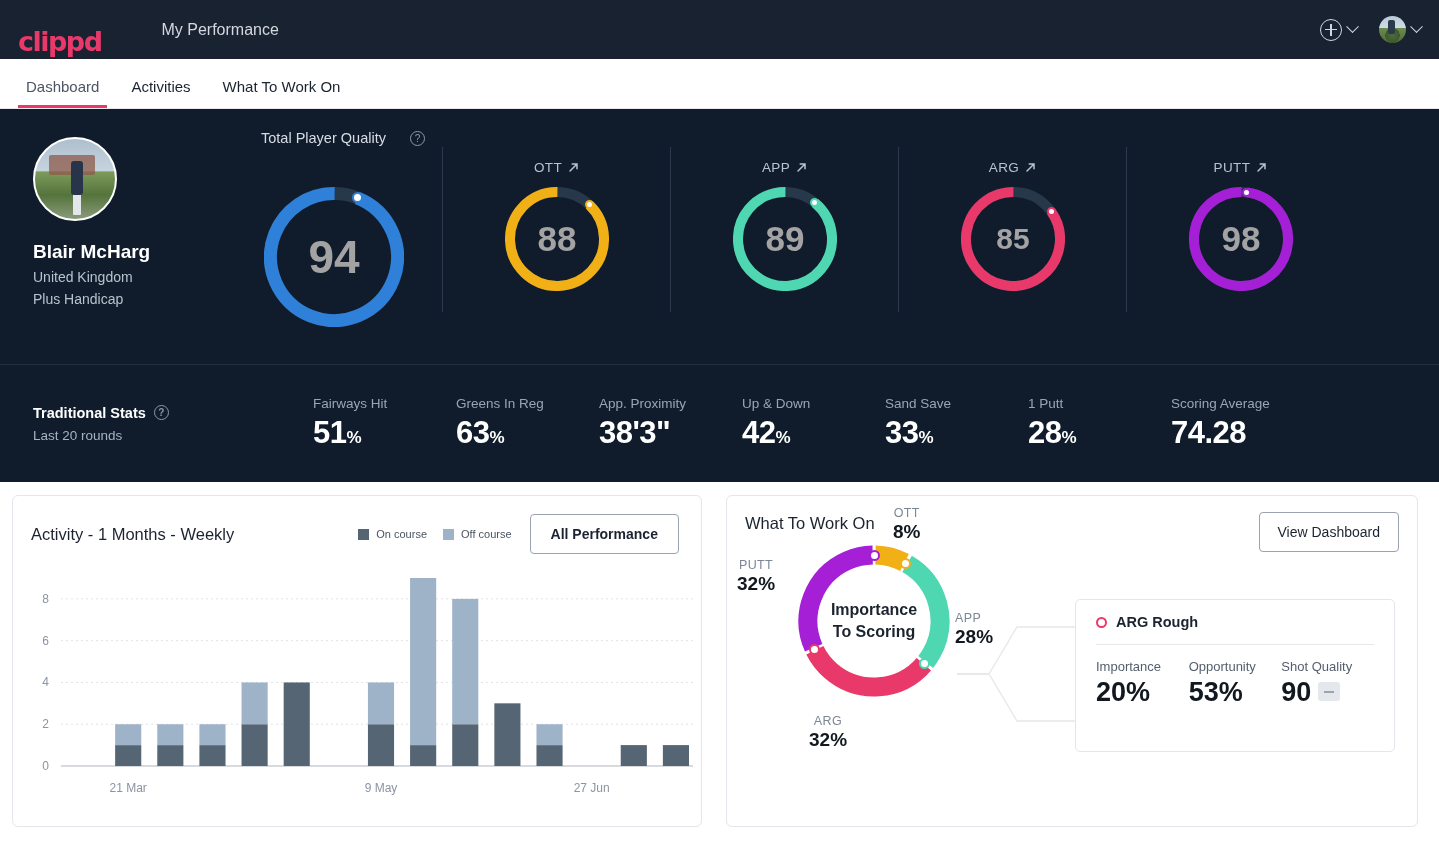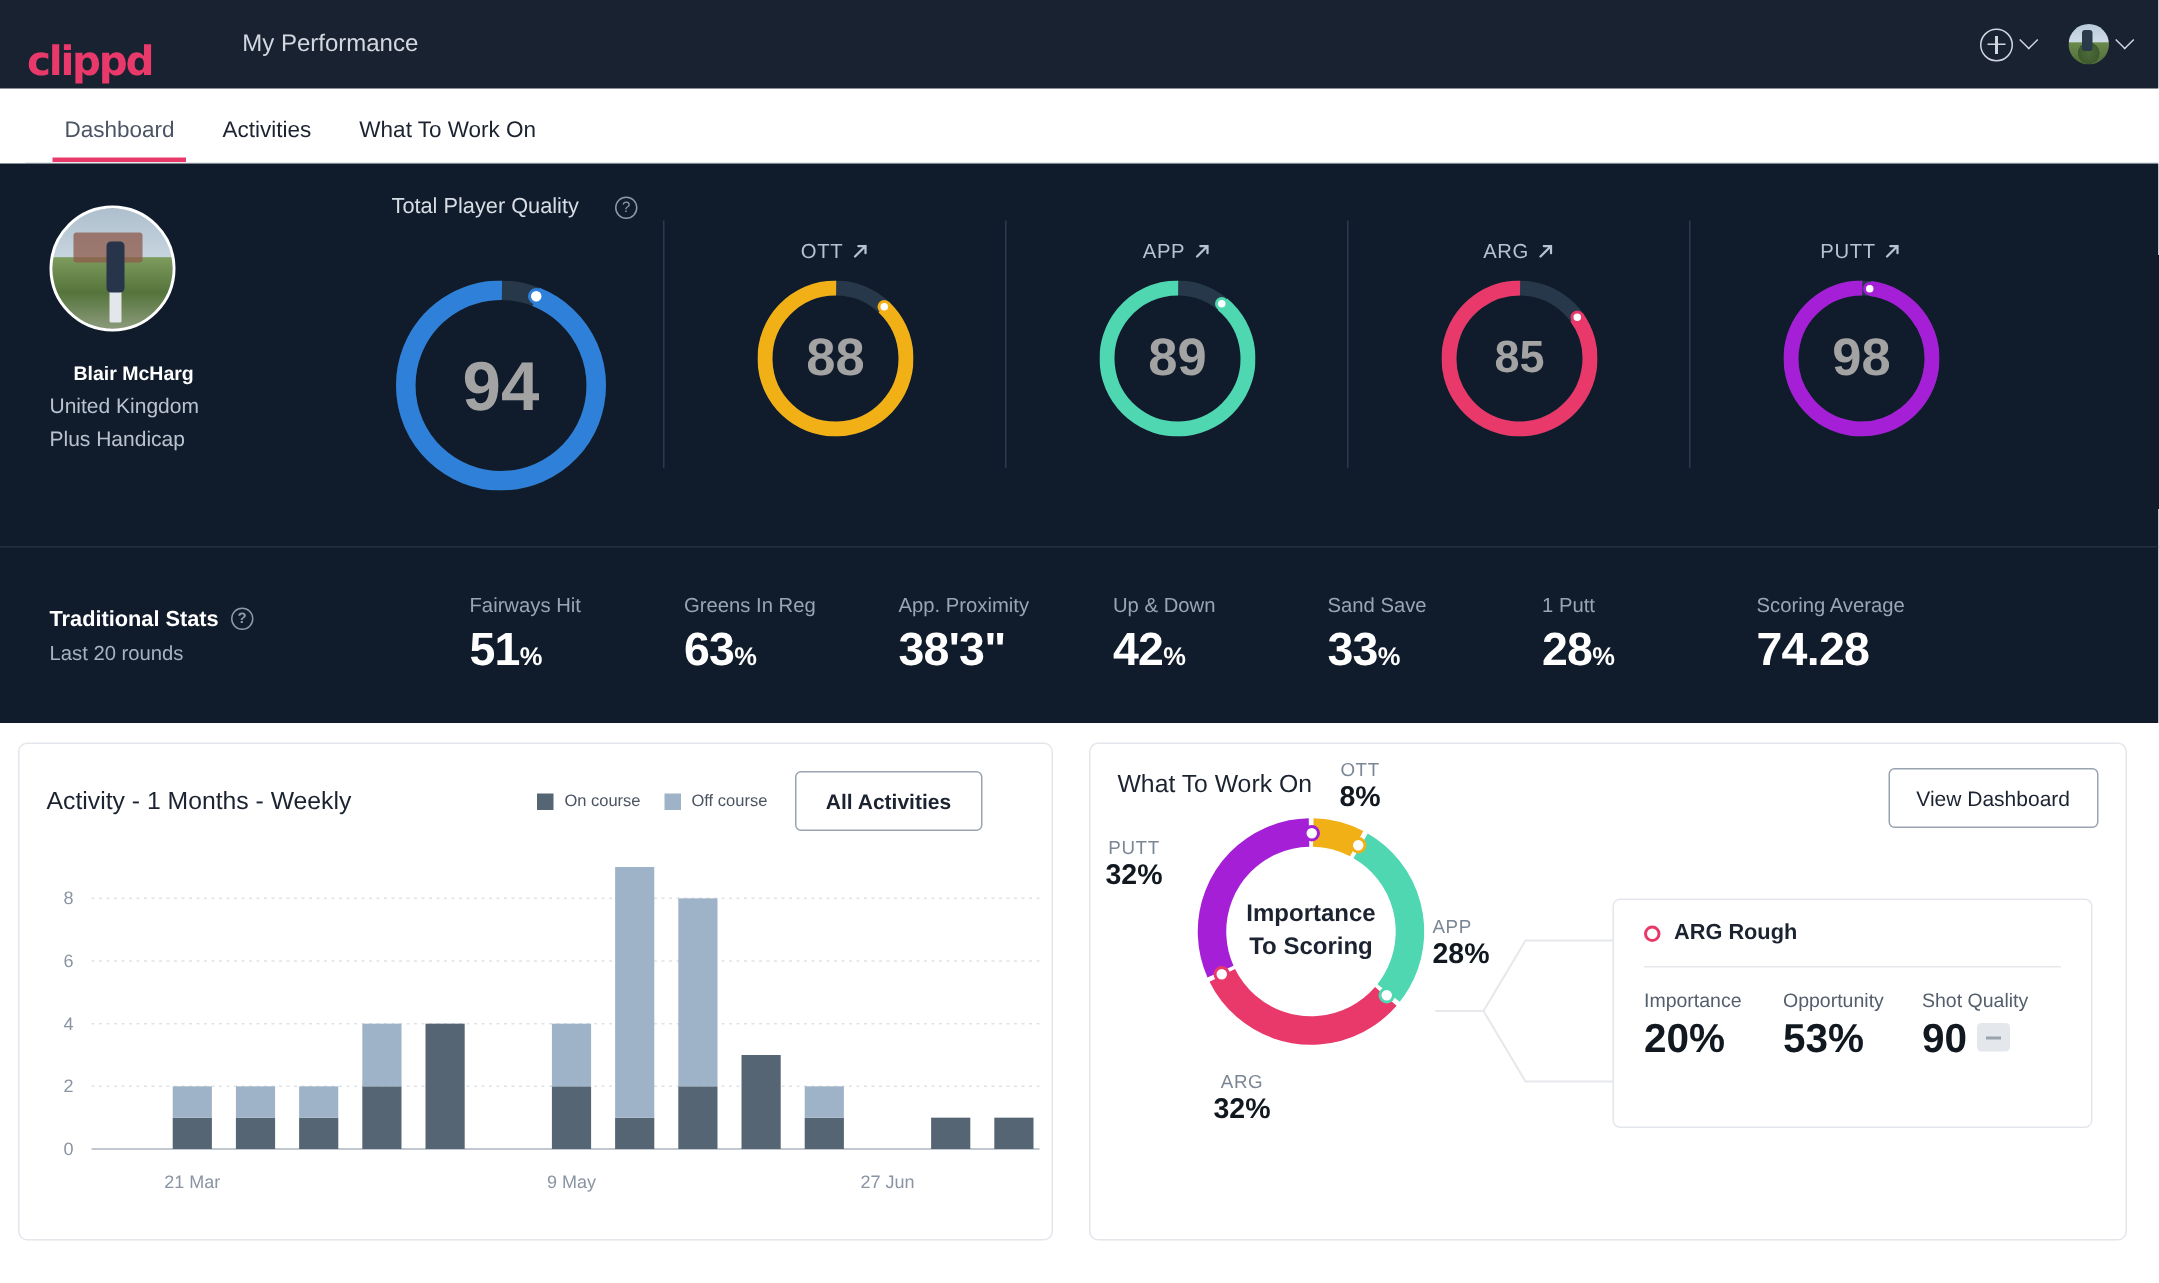--- a/index.html
+++ b/index.html
@@ -33,39 +33,39 @@
   .avatar-sm { width: 27px; height: 27px; border-radius: 50%; margin-left: 16px;
     background:
       radial-gradient(circle at 50% 72%, #4c6b3a 0%, #3d5a2e 30%, transparent 31%),
       linear-gradient(#b9cbd8 0%, #cfdce6 45%, #6b8a4e 46%, #4e6b36 100%);
     position: relative; overflow: hidden; }
   .avatar-sm::after { content:""; position:absolute; left:9px; top:4px; width:7px; height:14px;
       background:#2b3a4a; border-radius:2px; }
 
   
   .tabs { height: 50px; background: #fff; display: flex; align-items: flex-end;
-          padding-left: 10px; border-bottom: 1px solid #e6e8ec; margin-left: 17px; }
+          padding-left: 10px; border-bottom: 1px solid #e6e8ec; }
   .tab { font-size: 15px; color: #1c2330; padding: 0 16px 13px 16px; position: relative; }
   .tab.active { color: #4c5565; }
   .tab.active::after { content: ""; position: absolute; left: 8px; right: 8px; bottom: 0;
                        height: 3px; background: #e8396a; }
 
   
   .hero { background: #101c2b; padding: 0; position: relative; }
   .hero-top { display: flex; height: 255px; }
   .player-col { width: 225px; padding: 28px 0 0 33px; }
   .avatar-lg { width: 84px; height: 84px; border-radius: 50%; border: 2px solid #fff;
     overflow: hidden; position: relative;
     background: linear-gradient(#aebfcd 0%, #c6d4de 40%, #7d9b5c 41%, #55743c 70%, #8a9a7a 100%); }
   .avatar-lg::before { content:""; position:absolute; left:14px; top:16px; width:46px; height:20px;
      background:#8e5a4a; opacity:.75; border-radius:2px; }
   .avatar-lg::after { content:""; position:absolute; left:36px; top:22px; width:12px; height:34px;
      background:#27344a; border-radius:3px;
      box-shadow: 0 22px 0 -2px #e3e6ea; }
-  .player-name { color: #fff; font-size: 13px; font-weight: 700; margin-top: 20px; margin-left: 16px; }
+  .player-name { color: #fff; font-size: 19px; font-weight: 700; margin-top: 20px; }
   .player-meta { color: #b9c2cd; font-size: 14px; margin-top: 6px; }
 
   .rings-col { flex: 1; position: relative; }
   .tpq-label { position: absolute; left: 36px; top: 21px; display: flex; align-items: center;
                gap: 24px; color: #d7dde5; font-size: 14.5px; }
   .qmark { width: 15px; height: 15px; border: 1.3px solid #8e99a8; border-radius: 50%;
            color: #8e99a8; font-size: 10px; line-height: 13px; text-align: center; }
   .rings-row { display: flex; align-items: flex-start; padding-top: 48px; }
   .ring-cell { position: relative; display: flex; flex-direction: column; align-items: center; }
   .ring-cell.divider::after { content:""; position:absolute; right:0; top:-10px;
@@ -273,21 +273,21 @@
       <div class="legend">
         <div class="legend-item">
           <span class="legend-swatch" id="sw0" style="background: rgb(86, 101, 115);"></span>
           <span>On course</span>
         </div>
         <div class="legend-item">
           <span class="legend-swatch" id="sw1" style="background: rgb(159, 179, 200);"></span>
           <span>Off course</span>
         </div>
       </div>
-      <button class="btn btn-all">All Activities</button>
+      <button class="btn btn-all">All Performance</button>
     </div>
     <div class="chart-area" id="bar-chart"><svg width="690" height="240">
           <text x="36" y="202" text-anchor="end" font-size="12" fill="#8a94a2" font-family="Liberation Sans, sans-serif">0</text>
           <line x1="48" y1="156.22222222222223" x2="680" y2="156.22222222222223" stroke="#dfe3e8" stroke-width="1" stroke-dasharray="2,3"></line>
           <text x="36" y="160.22222222222223" text-anchor="end" font-size="12" fill="#8a94a2" font-family="Liberation Sans, sans-serif">2</text>
           <line x1="48" y1="114.44444444444444" x2="680" y2="114.44444444444444" stroke="#dfe3e8" stroke-width="1" stroke-dasharray="2,3"></line>
           <text x="36" y="118.44444444444444" text-anchor="end" font-size="12" fill="#8a94a2" font-family="Liberation Sans, sans-serif">4</text>
           <line x1="48" y1="72.66666666666667" x2="680" y2="72.66666666666667" stroke="#dfe3e8" stroke-width="1" stroke-dasharray="2,3"></line>
           <text x="36" y="76.66666666666667" text-anchor="end" font-size="12" fill="#8a94a2" font-family="Liberation Sans, sans-serif">6</text>
           <line x1="48" y1="30.888888888888886" x2="680" y2="30.888888888888886" stroke="#dfe3e8" stroke-width="1" stroke-dasharray="2,3"></line>

